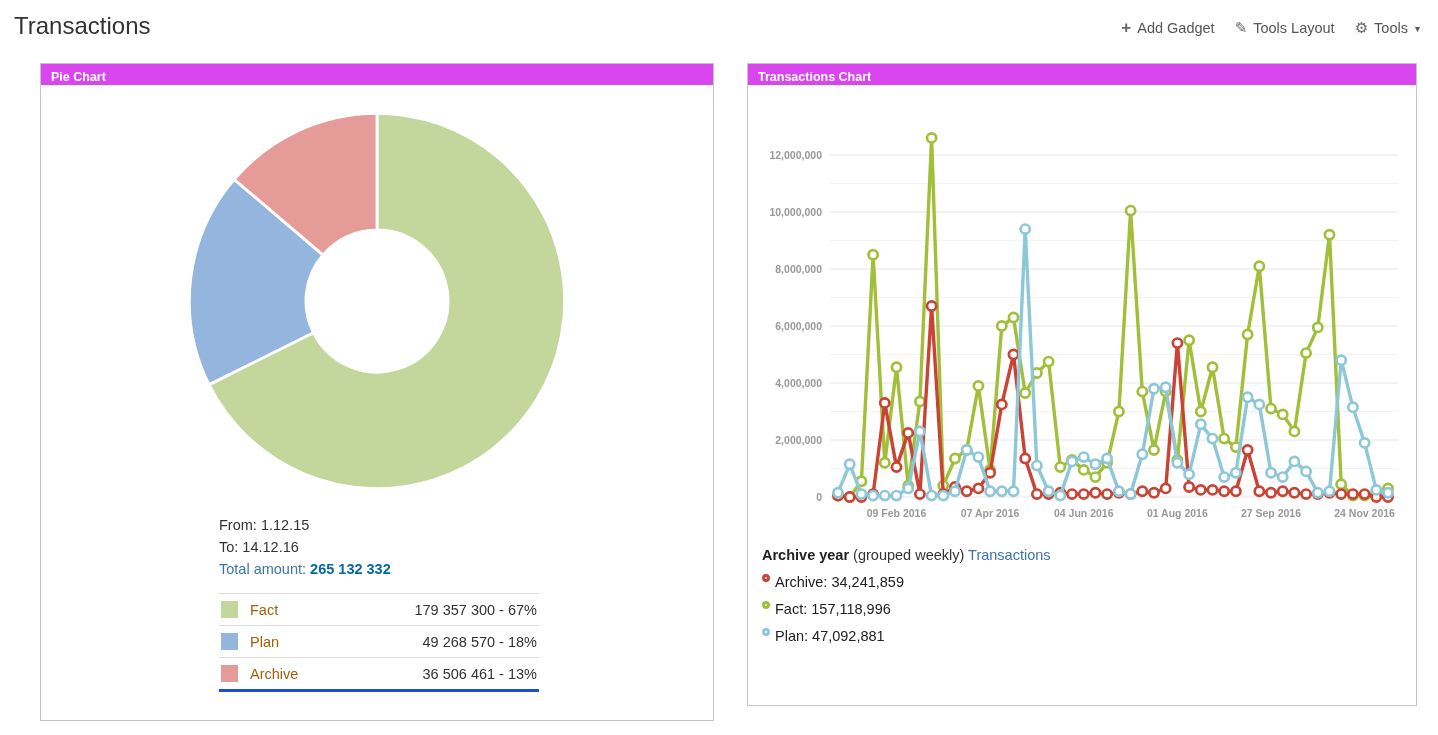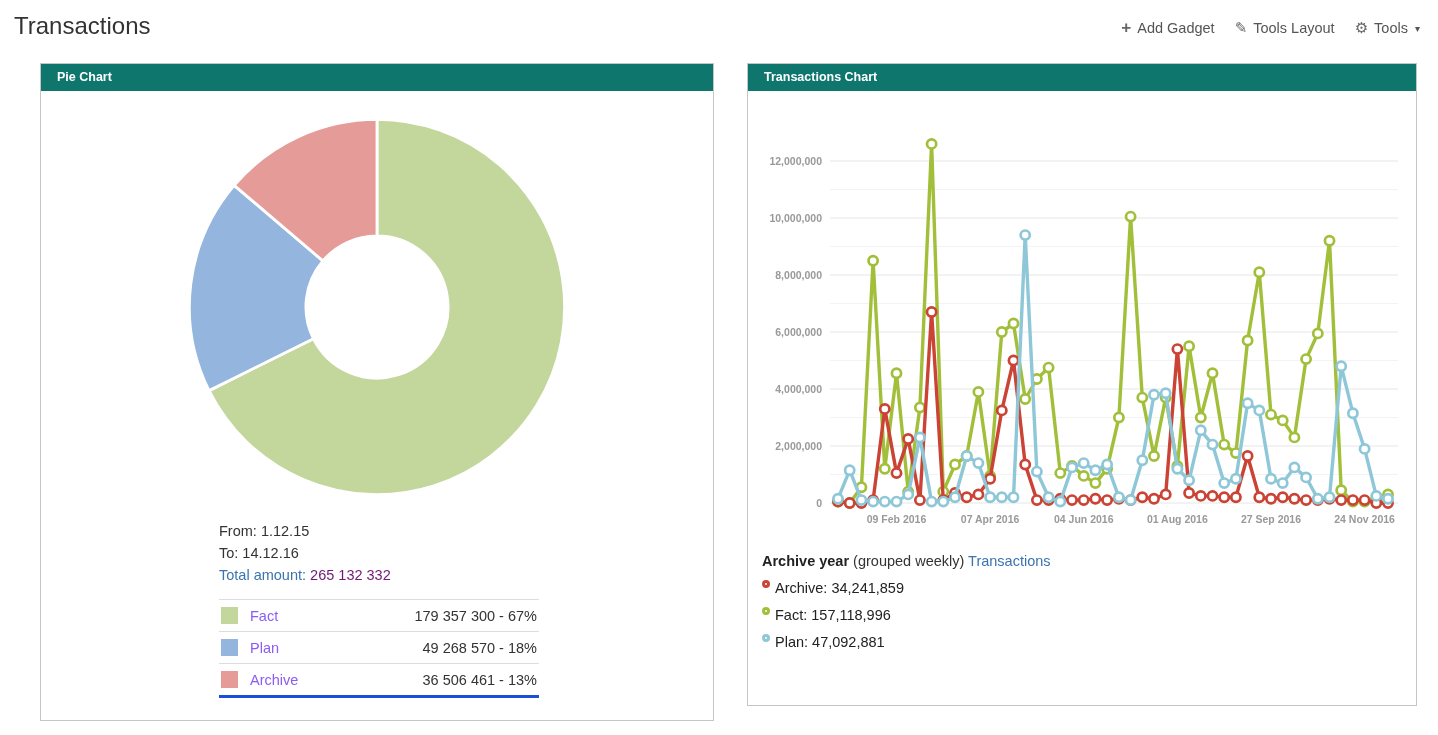--- a/index.html
+++ b/index.html
@@ -8,35 +8,35 @@
 
   .page-title { position:absolute; left:14px; top:12px; font-size:24px; font-weight:normal; color:#333; letter-spacing:0; }
 
   .toolbar { position:absolute; right:18px; top:18px; display:flex; gap:20px; align-items:center; color:#555; font-size:14.5px; }
   .tool { display:flex; align-items:center; gap:6px; cursor:pointer; color:#555; text-decoration:none; }
   .tool .icon { color:#666; font-size:15px; }
   .tool .plus { font-weight:bold; font-size:17px; }
   .tool .caret { font-size:10px; color:#555; margin-left:1px; }
 
   .gadget { position:absolute; border:1px solid #c5c5c5; background:#fff; }
-  .gadget-header { height:27px; line-height:27px; background:#0f766e; color:#fff; font-size:12.5px; font-weight:bold; padding:0 16px; }
+  .gadget-header { height:21px; line-height:27px; background:#d946ef; color:#fff; font-size:12.5px; font-weight:bold; padding:0 10px; }
   .pie-gadget { left:40px; top:63px; width:674px; height:658px; }
   .tx-gadget  { left:747px; top:63px; width:670px; height:643px; }
 
   #pie-svg { display:block; margin:17px auto 0 auto; width:398px; height:398px; }
 
   .pie-info { margin:14px 0 0 178px; font-size:14.5px; line-height:22px; color:#333; }
   .pie-info .total { color:#3b73af; }
-  .pie-info .total b { color:#701a75; font-weight:normal; }
+  .pie-info .total b { color:#0369a1; font-weight:bold; }
 
   .pie-table { margin:13px 0 0 178px; width:320px; font-size:14.5px; }
   .pie-row { display:flex; align-items:center; padding:7px 2px; border-top:1px solid #ddd; }
   .pie-row:last-child { border-bottom:3px solid #1d4ed8; }
   .pie-swatch { width:17px; height:17px; flex:0 0 17px; }
-  .pie-label { color:#8b5cf6; margin-left:12px; flex:1; text-decoration:none; }
+  .pie-label { color:#a16207; margin-left:12px; flex:1; text-decoration:none; }
   .pie-value { color:#333; }
 
   #line-svg { display:block; margin:12px 0 0 6px; }
   svg text.axis-label { fill:#999; font-size:10.5px; font-weight:bold; font-family:"Liberation Sans", sans-serif; }
 
   .tx-legend { margin:2px 0 0 14px; color:#222; }
   .tx-legend-title { font-size:14.5px; color:#333; }
   .tx-legend-title b { color:#222; }
   .tx-legend-title a { color:#3b73af; text-decoration:none; }
   .tx-series-row { display:flex; align-items:flex-start; margin:11px 0; font-size:14.5px; color:#222; }

